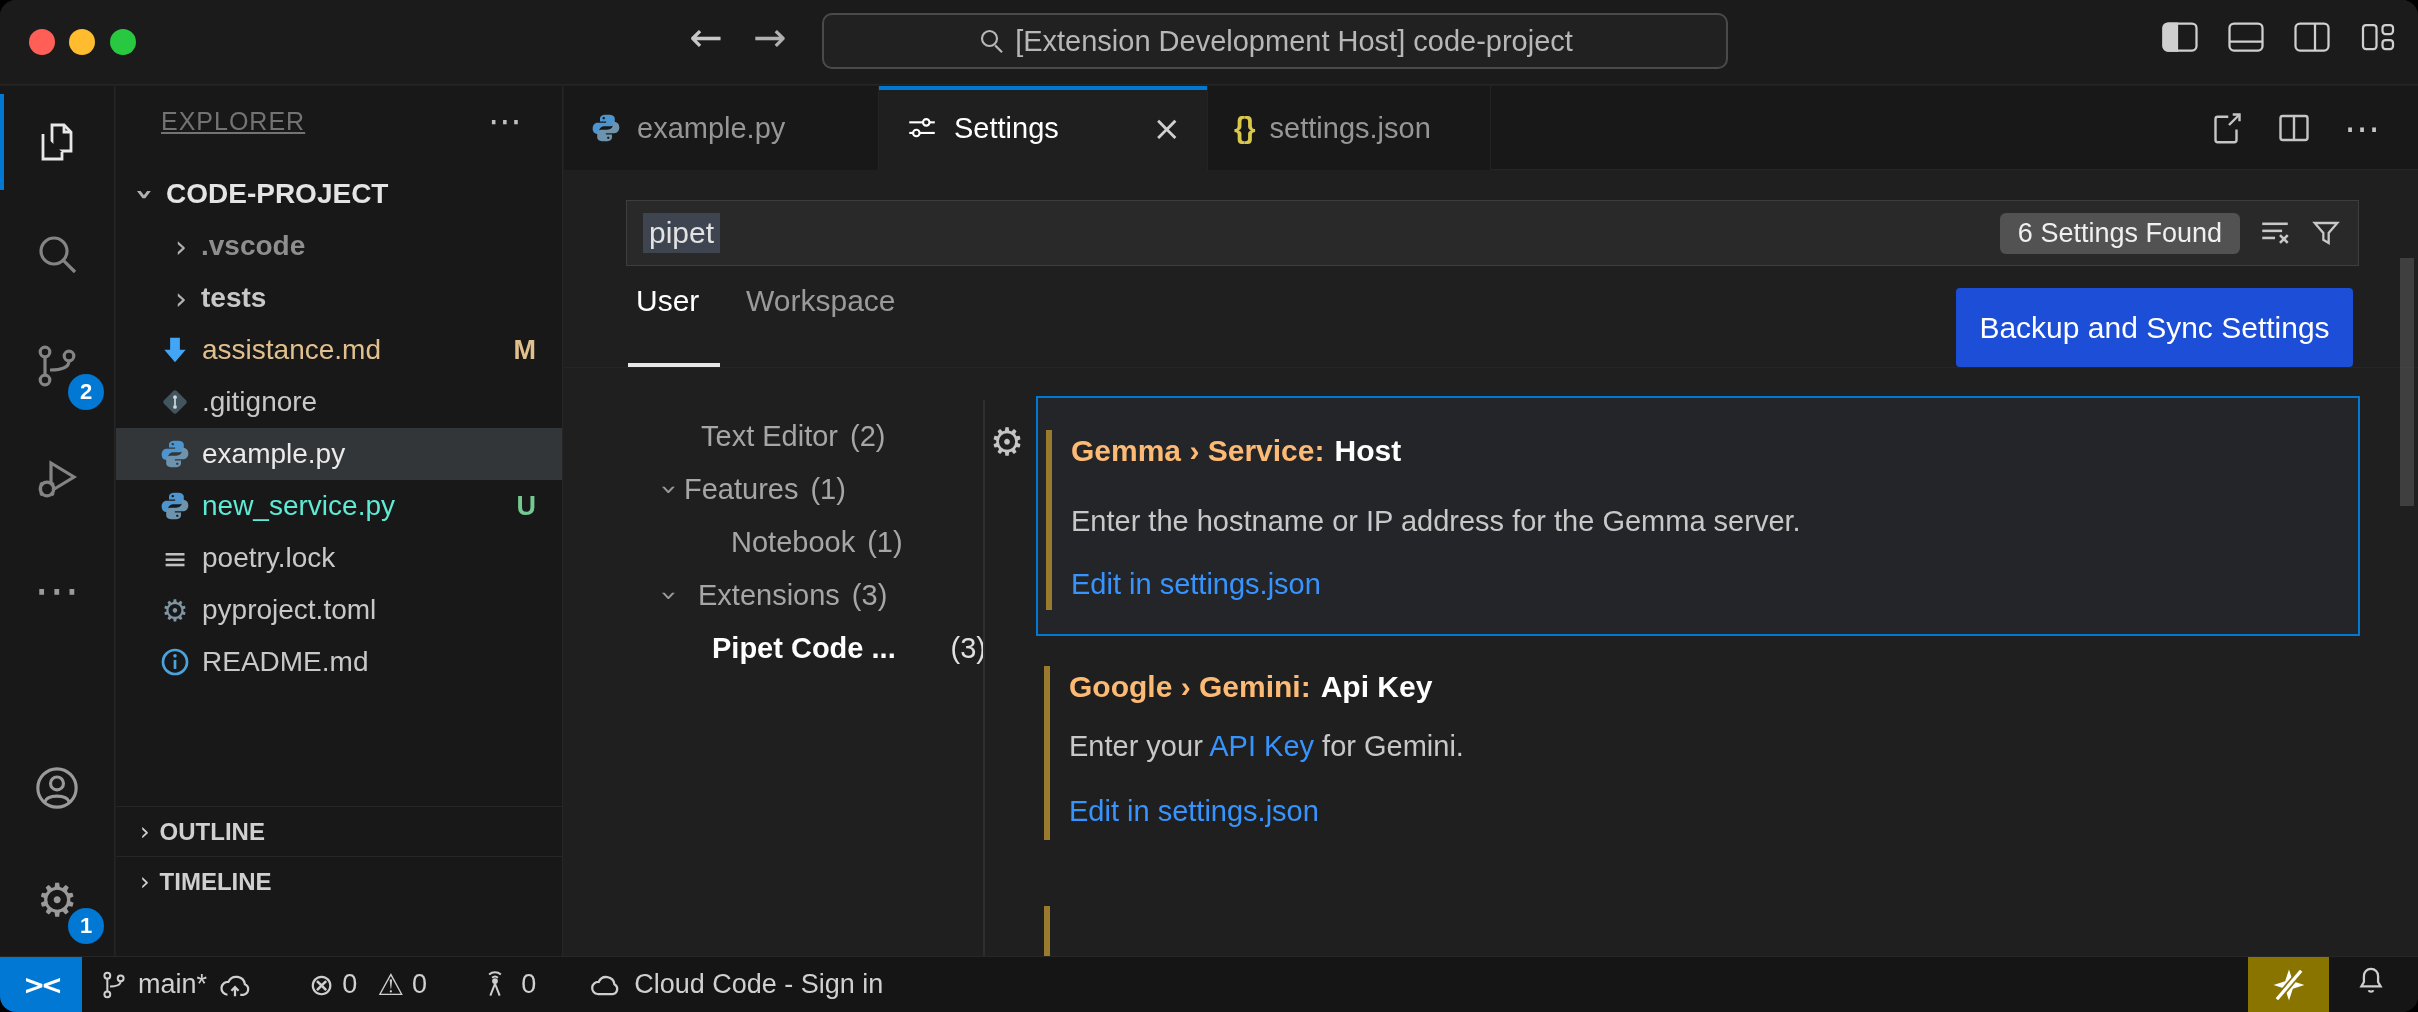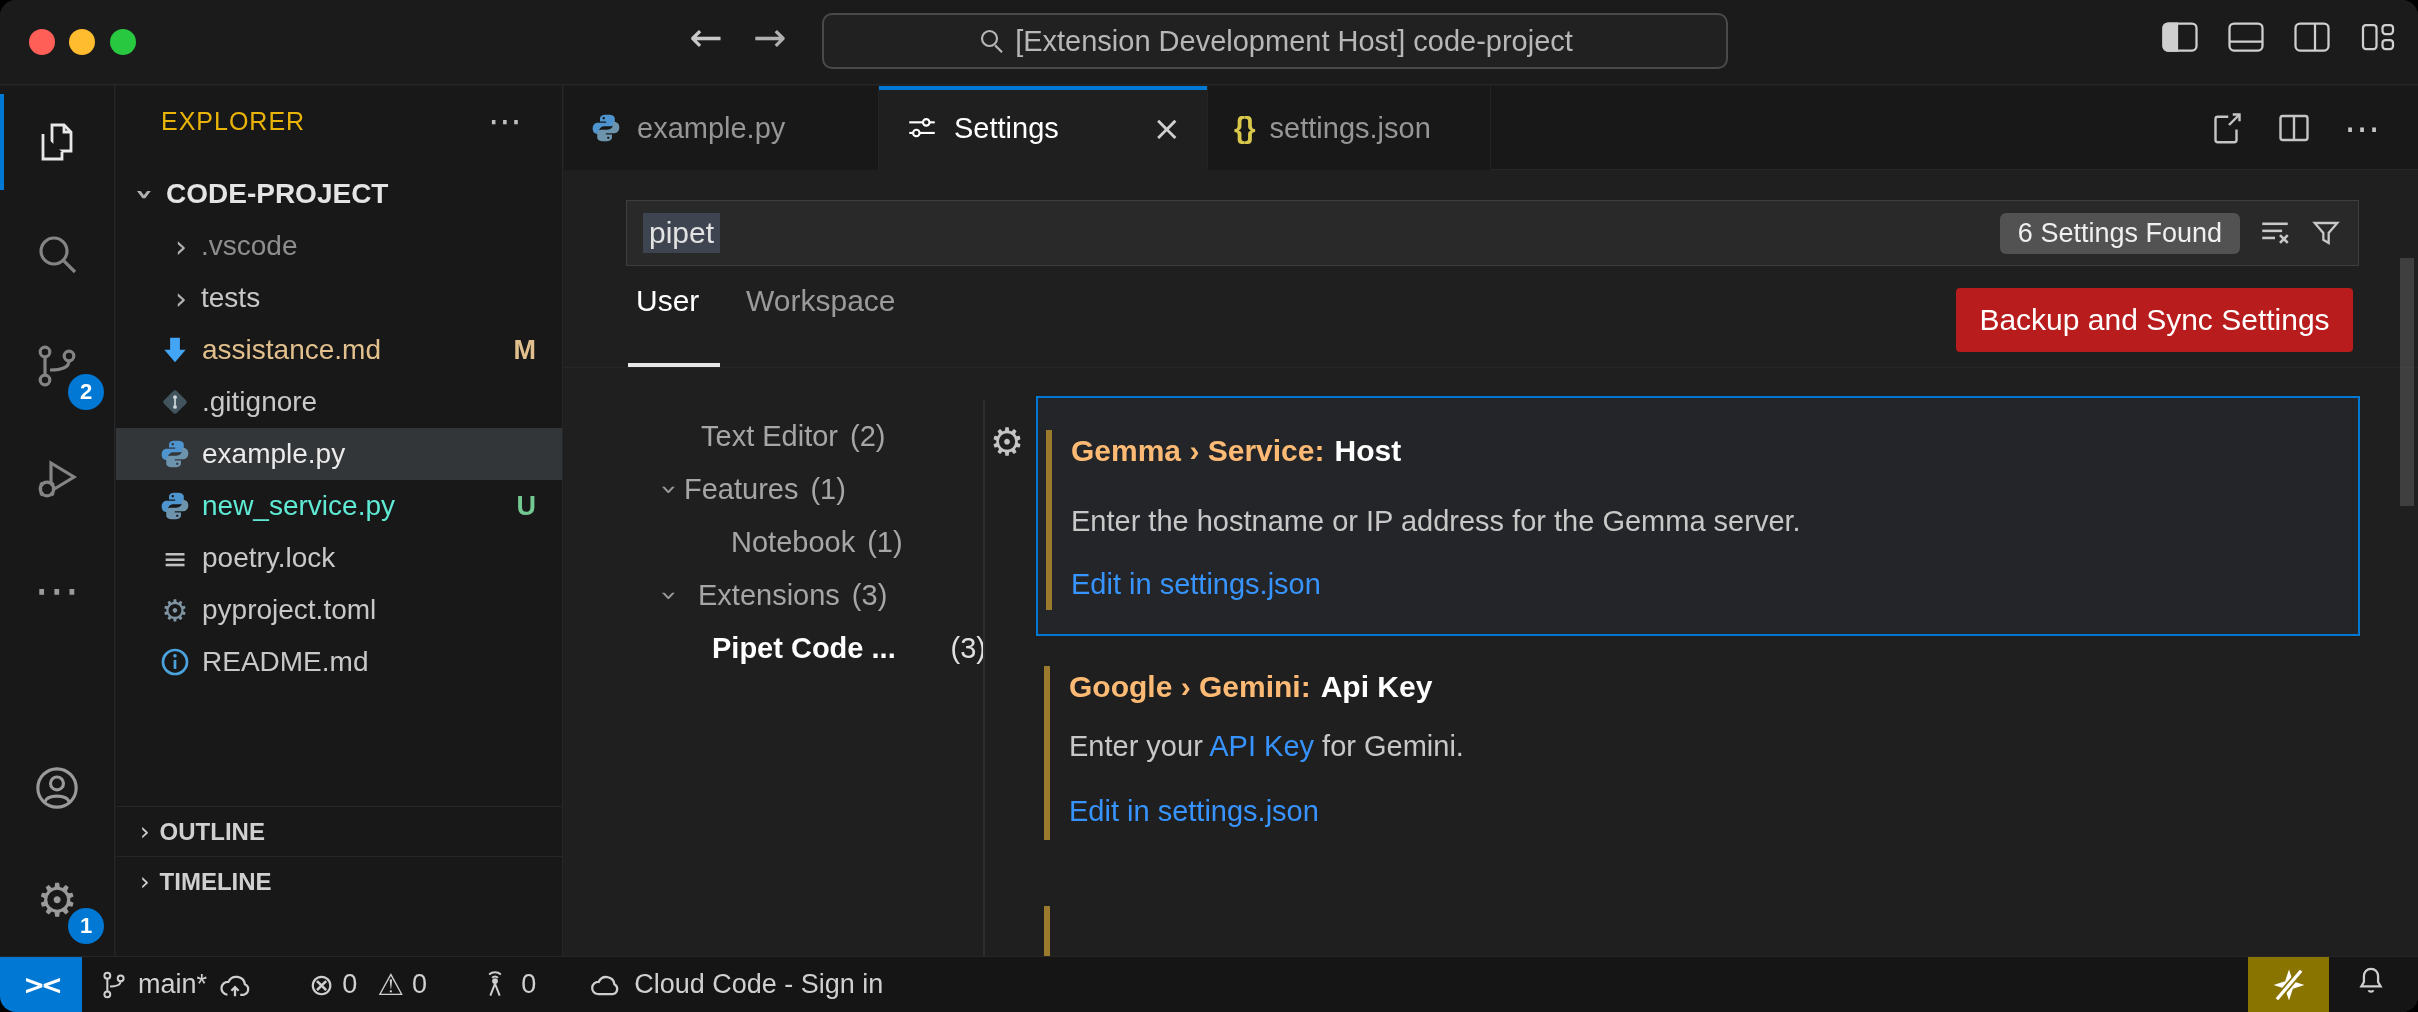--- a/index.html
+++ b/index.html
@@ -36,30 +36,30 @@
   .ab-badge {
     position:absolute; right:10px; bottom:12px; min-width:36px; height:36px; border-radius:18px;
     background:#0078d4; color:#fff; font-size:22px; font-weight:bold;
     display:flex; align-items:center; justify-content:center;
   }
   .ab-glyph { font-size:46px; color:#9a9a9a; line-height:1; }
 
   
   #sidebar { position:absolute; left:116px; top:86px; bottom:56px; width:447px; background:#181818; border-right:1px solid #262626; }
   #explorer-header { position:absolute; top:0; left:0; right:0; height:70px; display:flex; align-items:center; }
-  #explorer-title { margin-left:45px; font-size:25px; letter-spacing:1px; color:#eab308; }
+  #explorer-title { margin-left:45px; font-size:25px; letter-spacing:1px; color:#737373;text-decoration:underline; }
   #explorer-actions { margin-left:auto; margin-right:40px; font-size:34px; color:#c0c0c0; }
   #tree { position:absolute; top:82px; left:0; right:0; }
   .row { height:52px; display:flex; align-items:center; font-size:28px; color:#c8c8c8; position:relative; }
   .row .chev { font-family:"DejaVu Sans", sans-serif; font-size:30px; color:#b0b0b0; width:30px; display:inline-block; text-align:center; }
   .chev.down { transform:rotate(90deg); }
   .row.root { font-weight:bold; color:#e4e4e4; padding-left:14px; }
   .row.root .label { margin-left:6px; }
   .row.folder { padding-left:50px; }
-  .row.folder .label { margin-left:5px; }
+  .row.folder .label { margin-left:5px;font-weight:bold; }
   .row.dim .label { color:#8e8e8e; }
   .row.file { padding-left:42px; }
   .row.file .ficon { width:34px; height:34px; display:flex; align-items:center; justify-content:center; margin-right:10px; }
   .row.selected { background:#333639; }
   .row.selected .label { color:#eaeaea; }
   .fbadge { position:absolute; right:26px; font-size:27px; font-weight:600; }
   .fbadge.gold { color:#e2c08d; }
   .fbadge.green { color:#73c991; }
   .name-gold { color:#e2c08d; }
   .name-green { color:#5eead4; }
@@ -88,22 +88,22 @@
   }
   #search-value { margin-left:16px; font-size:30px; color:#e2e2e2; background:#3e4450; padding:3px 6px; }
   #search-right { margin-left:auto; display:flex; align-items:center; gap:18px; margin-right:16px; }
   #results-badge { background:#525252; border-radius:6px; padding:5px 18px; font-size:27px; color:#f0f0f0; }
   #scope-border { position:absolute; left:0; right:0; top:197px; height:1px; background:#262626; }
   .scope { position:absolute; top:114px; font-size:30px; }
   #scope-user { left:72px; color:#ffffff; }
   #scope-user-underline { position:absolute; left:64px; top:193px; width:92px; height:4px; background:#e7e7e7; z-index:2; }
   #scope-workspace { left:182px; color:#9a9a9a; }
   #sync-button {
-    position:absolute; left:1392px; top:118px; width:397px; height:64px;
-    background:#b91c1c; border-radius:4px; color:#ffffff; font-size:30px;
+    position:absolute; left:1392px; top:118px; width:397px; height:79px;
+    background:#1d4ed8; border-radius:4px; color:#ffffff; font-size:30px;
     display:flex; align-items:center; justify-content:center;
   }
   
   #toc { position:absolute; left:62px; top:230px; width:360px; }
   .toc-row { height:53px; display:flex; align-items:flex-end; font-size:29px; color:#a6a6a6; }
   .toc-row .chev { font-family:"DejaVu Sans", sans-serif; width:30px; text-align:center; font-size:28px; color:#9a9a9a; display:inline-block; margin-left:28px; }
   .toc-row .cnt { margin-left:12px; }
   .toc-indent1 { padding-left:75px; }
   .toc-indent2 { padding-left:105px; }
   .toc-row.selected { padding-left:86px; color:#ffffff; font-weight:bold; }

